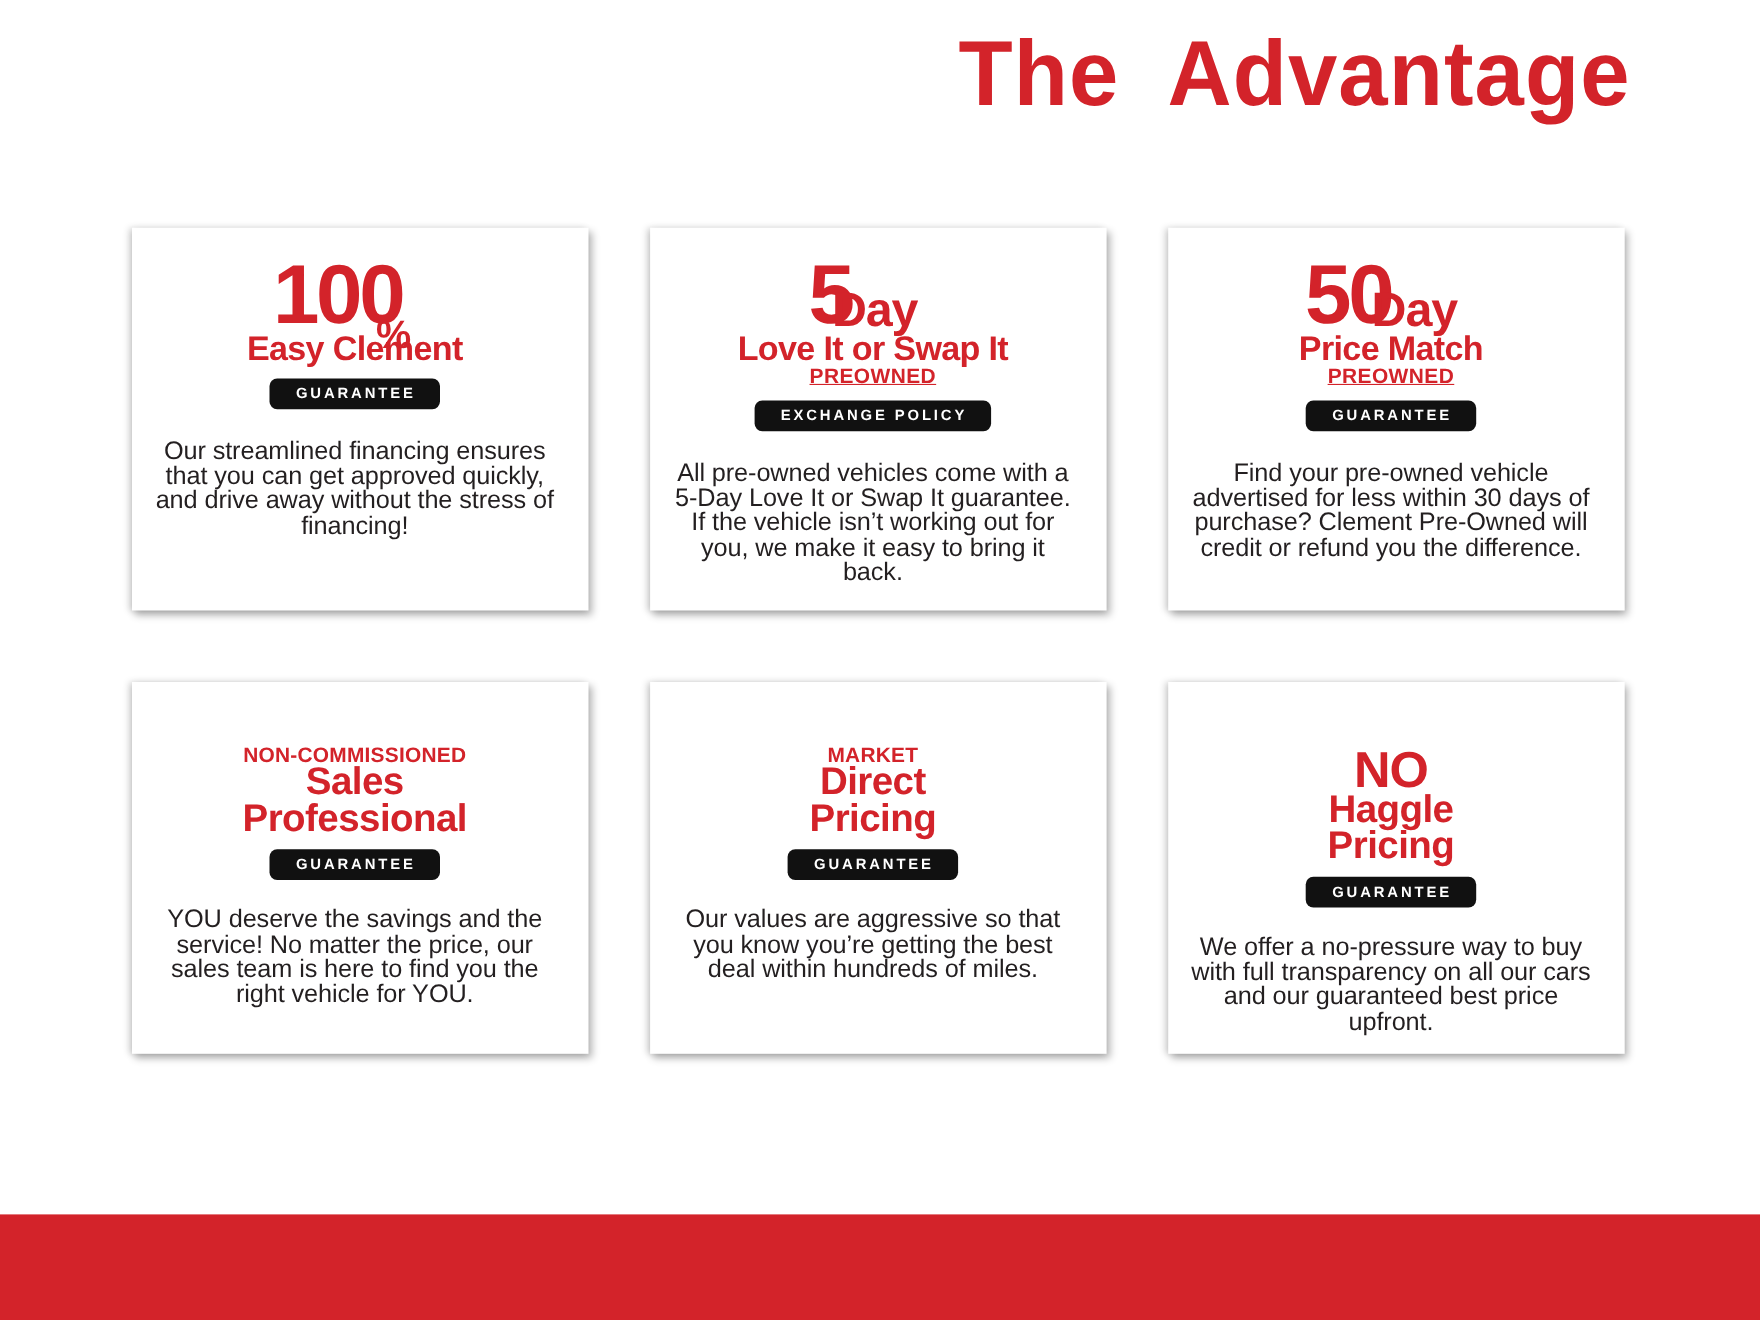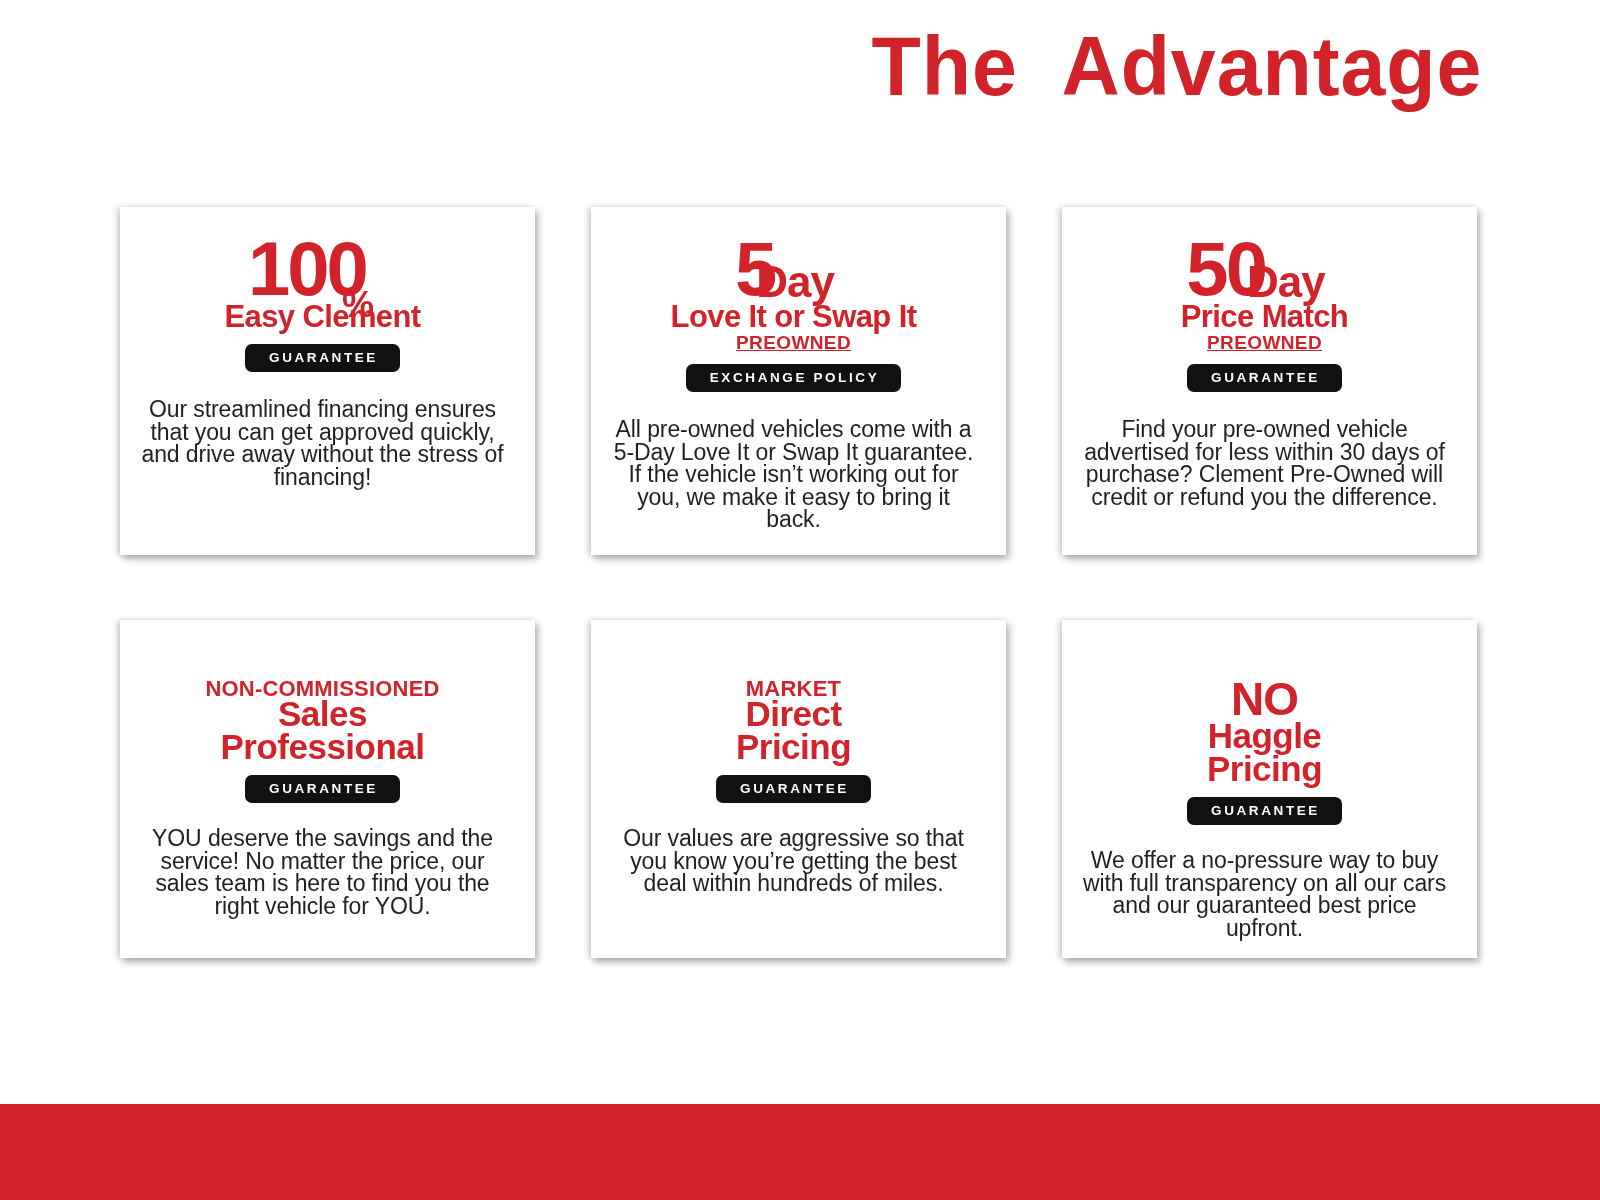--- a/index.html
+++ b/index.html
@@ -106,21 +106,21 @@
   }
   .head-sub {
     font-size: 19px;
     font-weight: 700;
     letter-spacing: 0.4px;
     color: #D3232A;
     margin-top: 1px;
     text-decoration: underline;
   }
   .head-eyebrow {
-    font-size: 22px;
+    font-size: 19px;
     font-weight: 700;
     letter-spacing: 0.2px;
     color: #D3232A;
     margin-bottom: -2px;
   }
   .head-giant {
     font-size: 46px;
     font-weight: 700;
     letter-spacing: -1px;
     line-height: 0.92;

